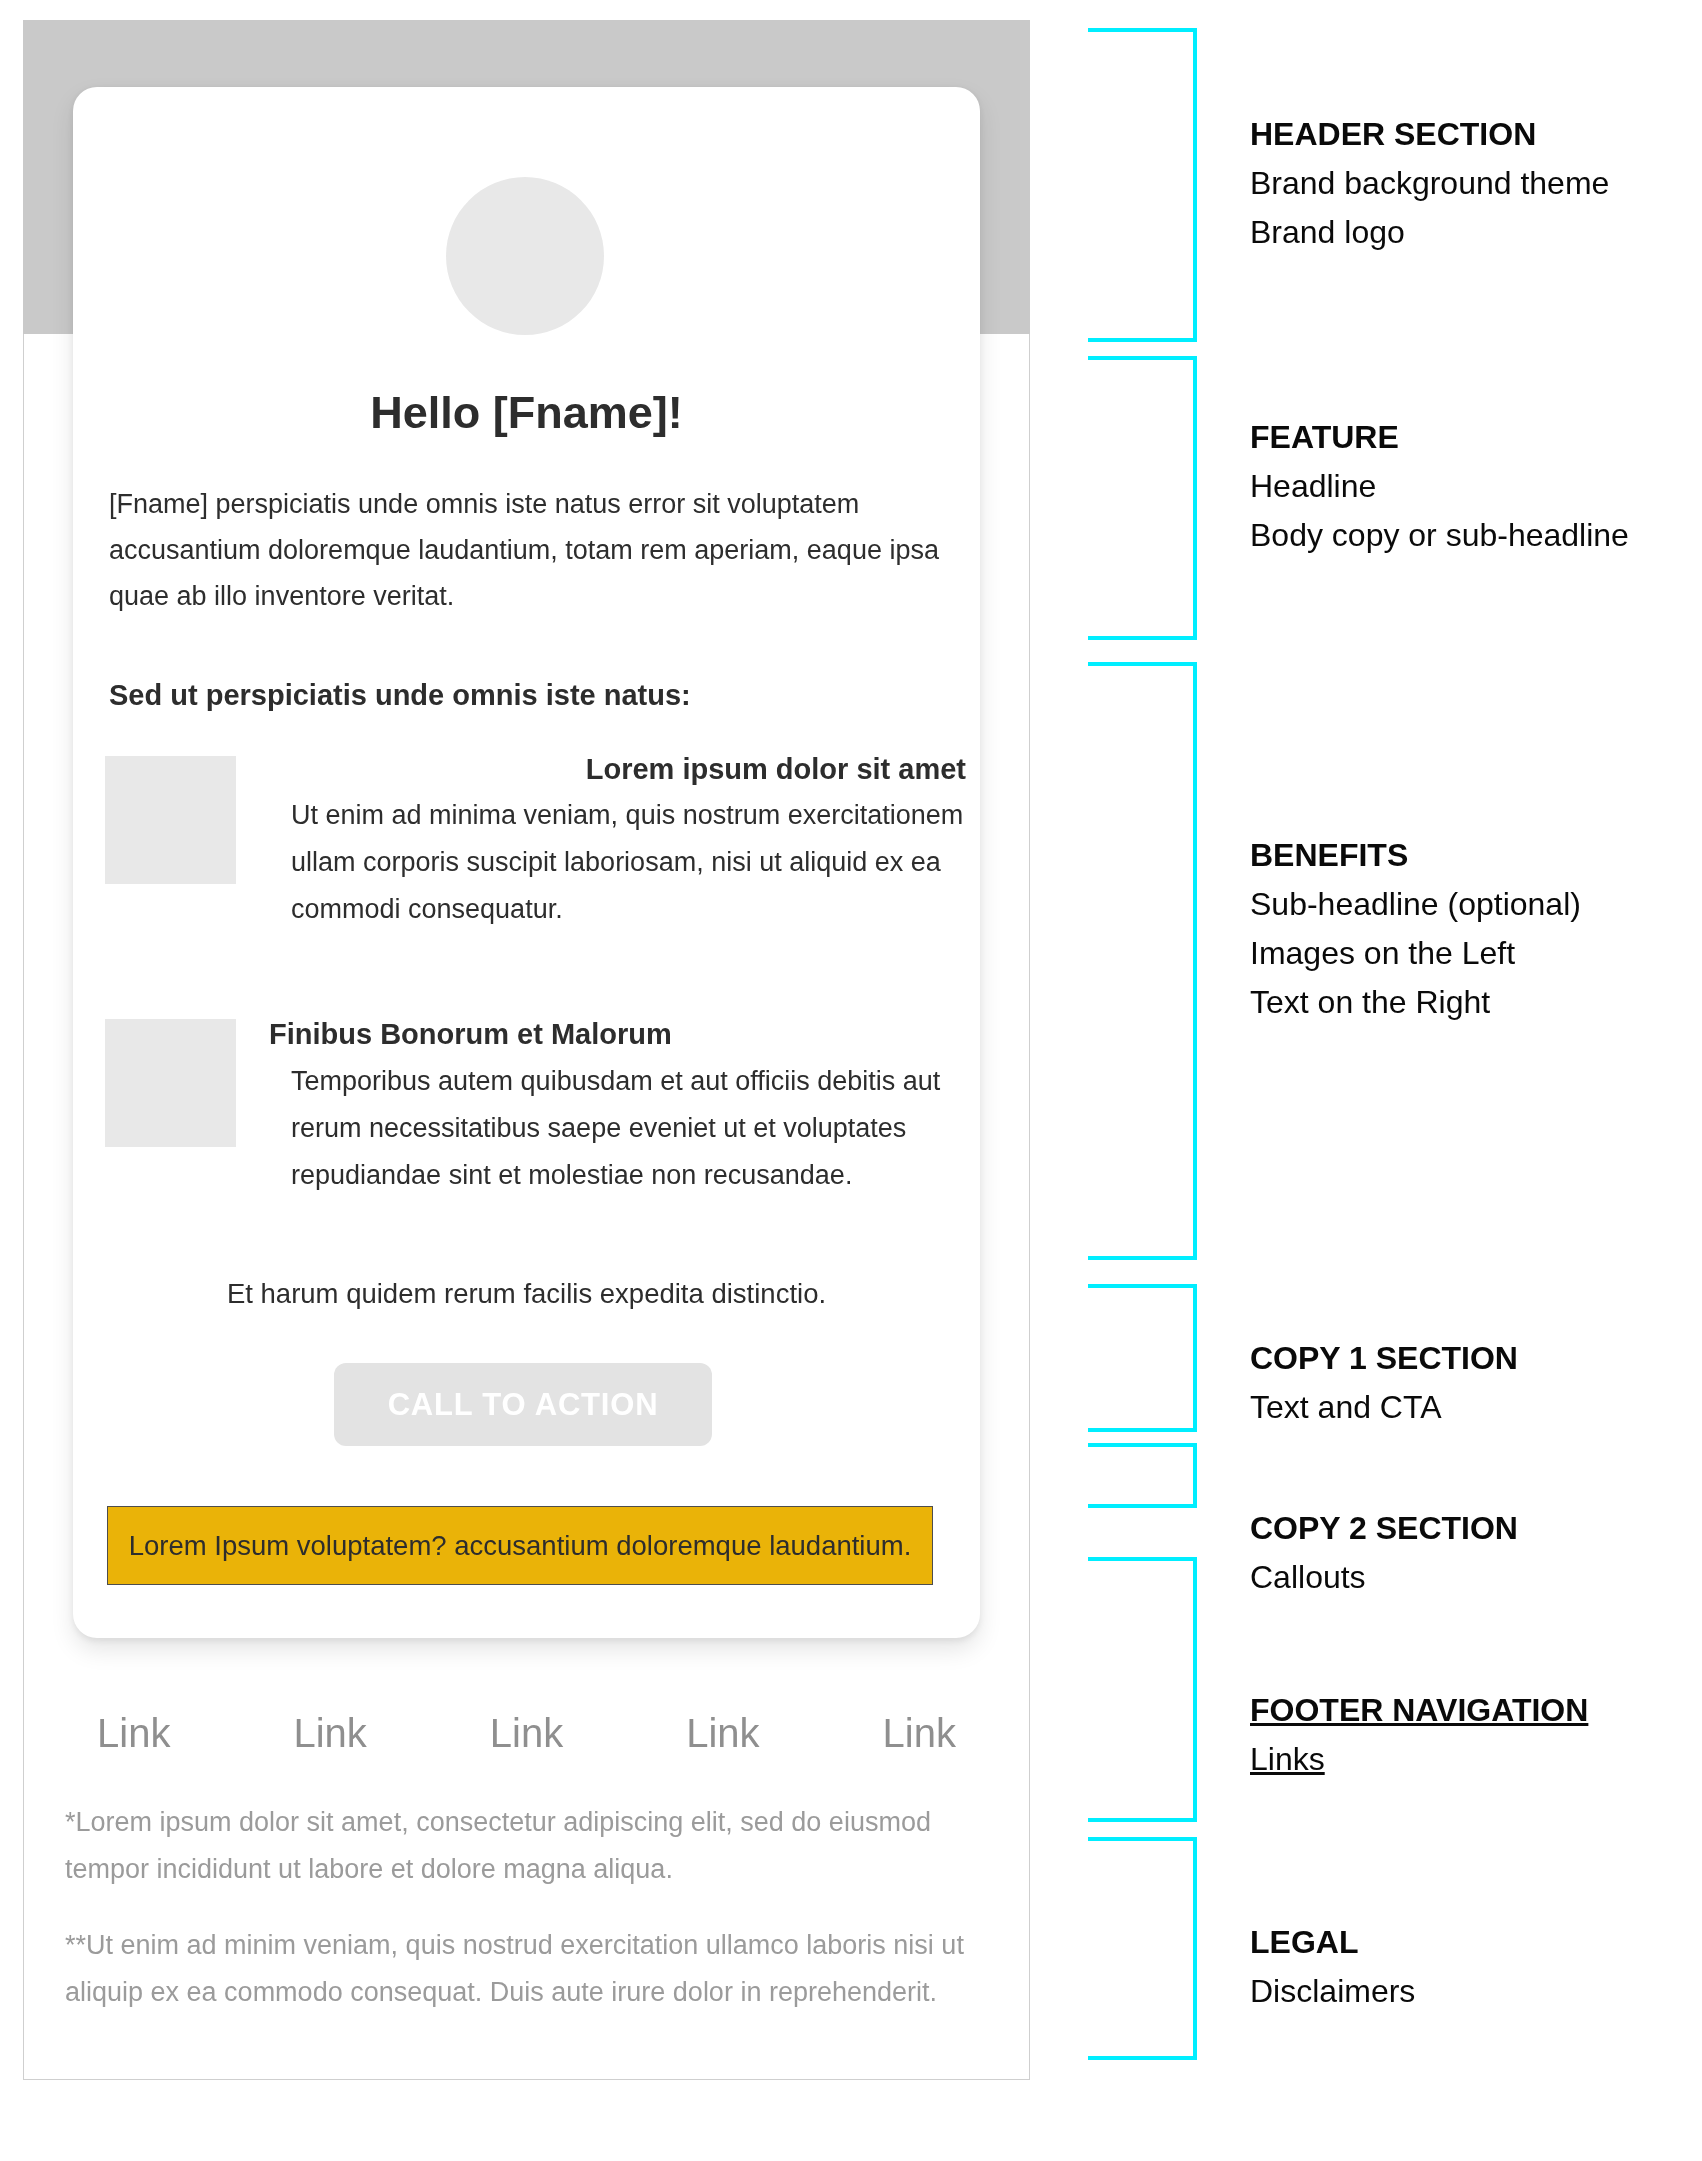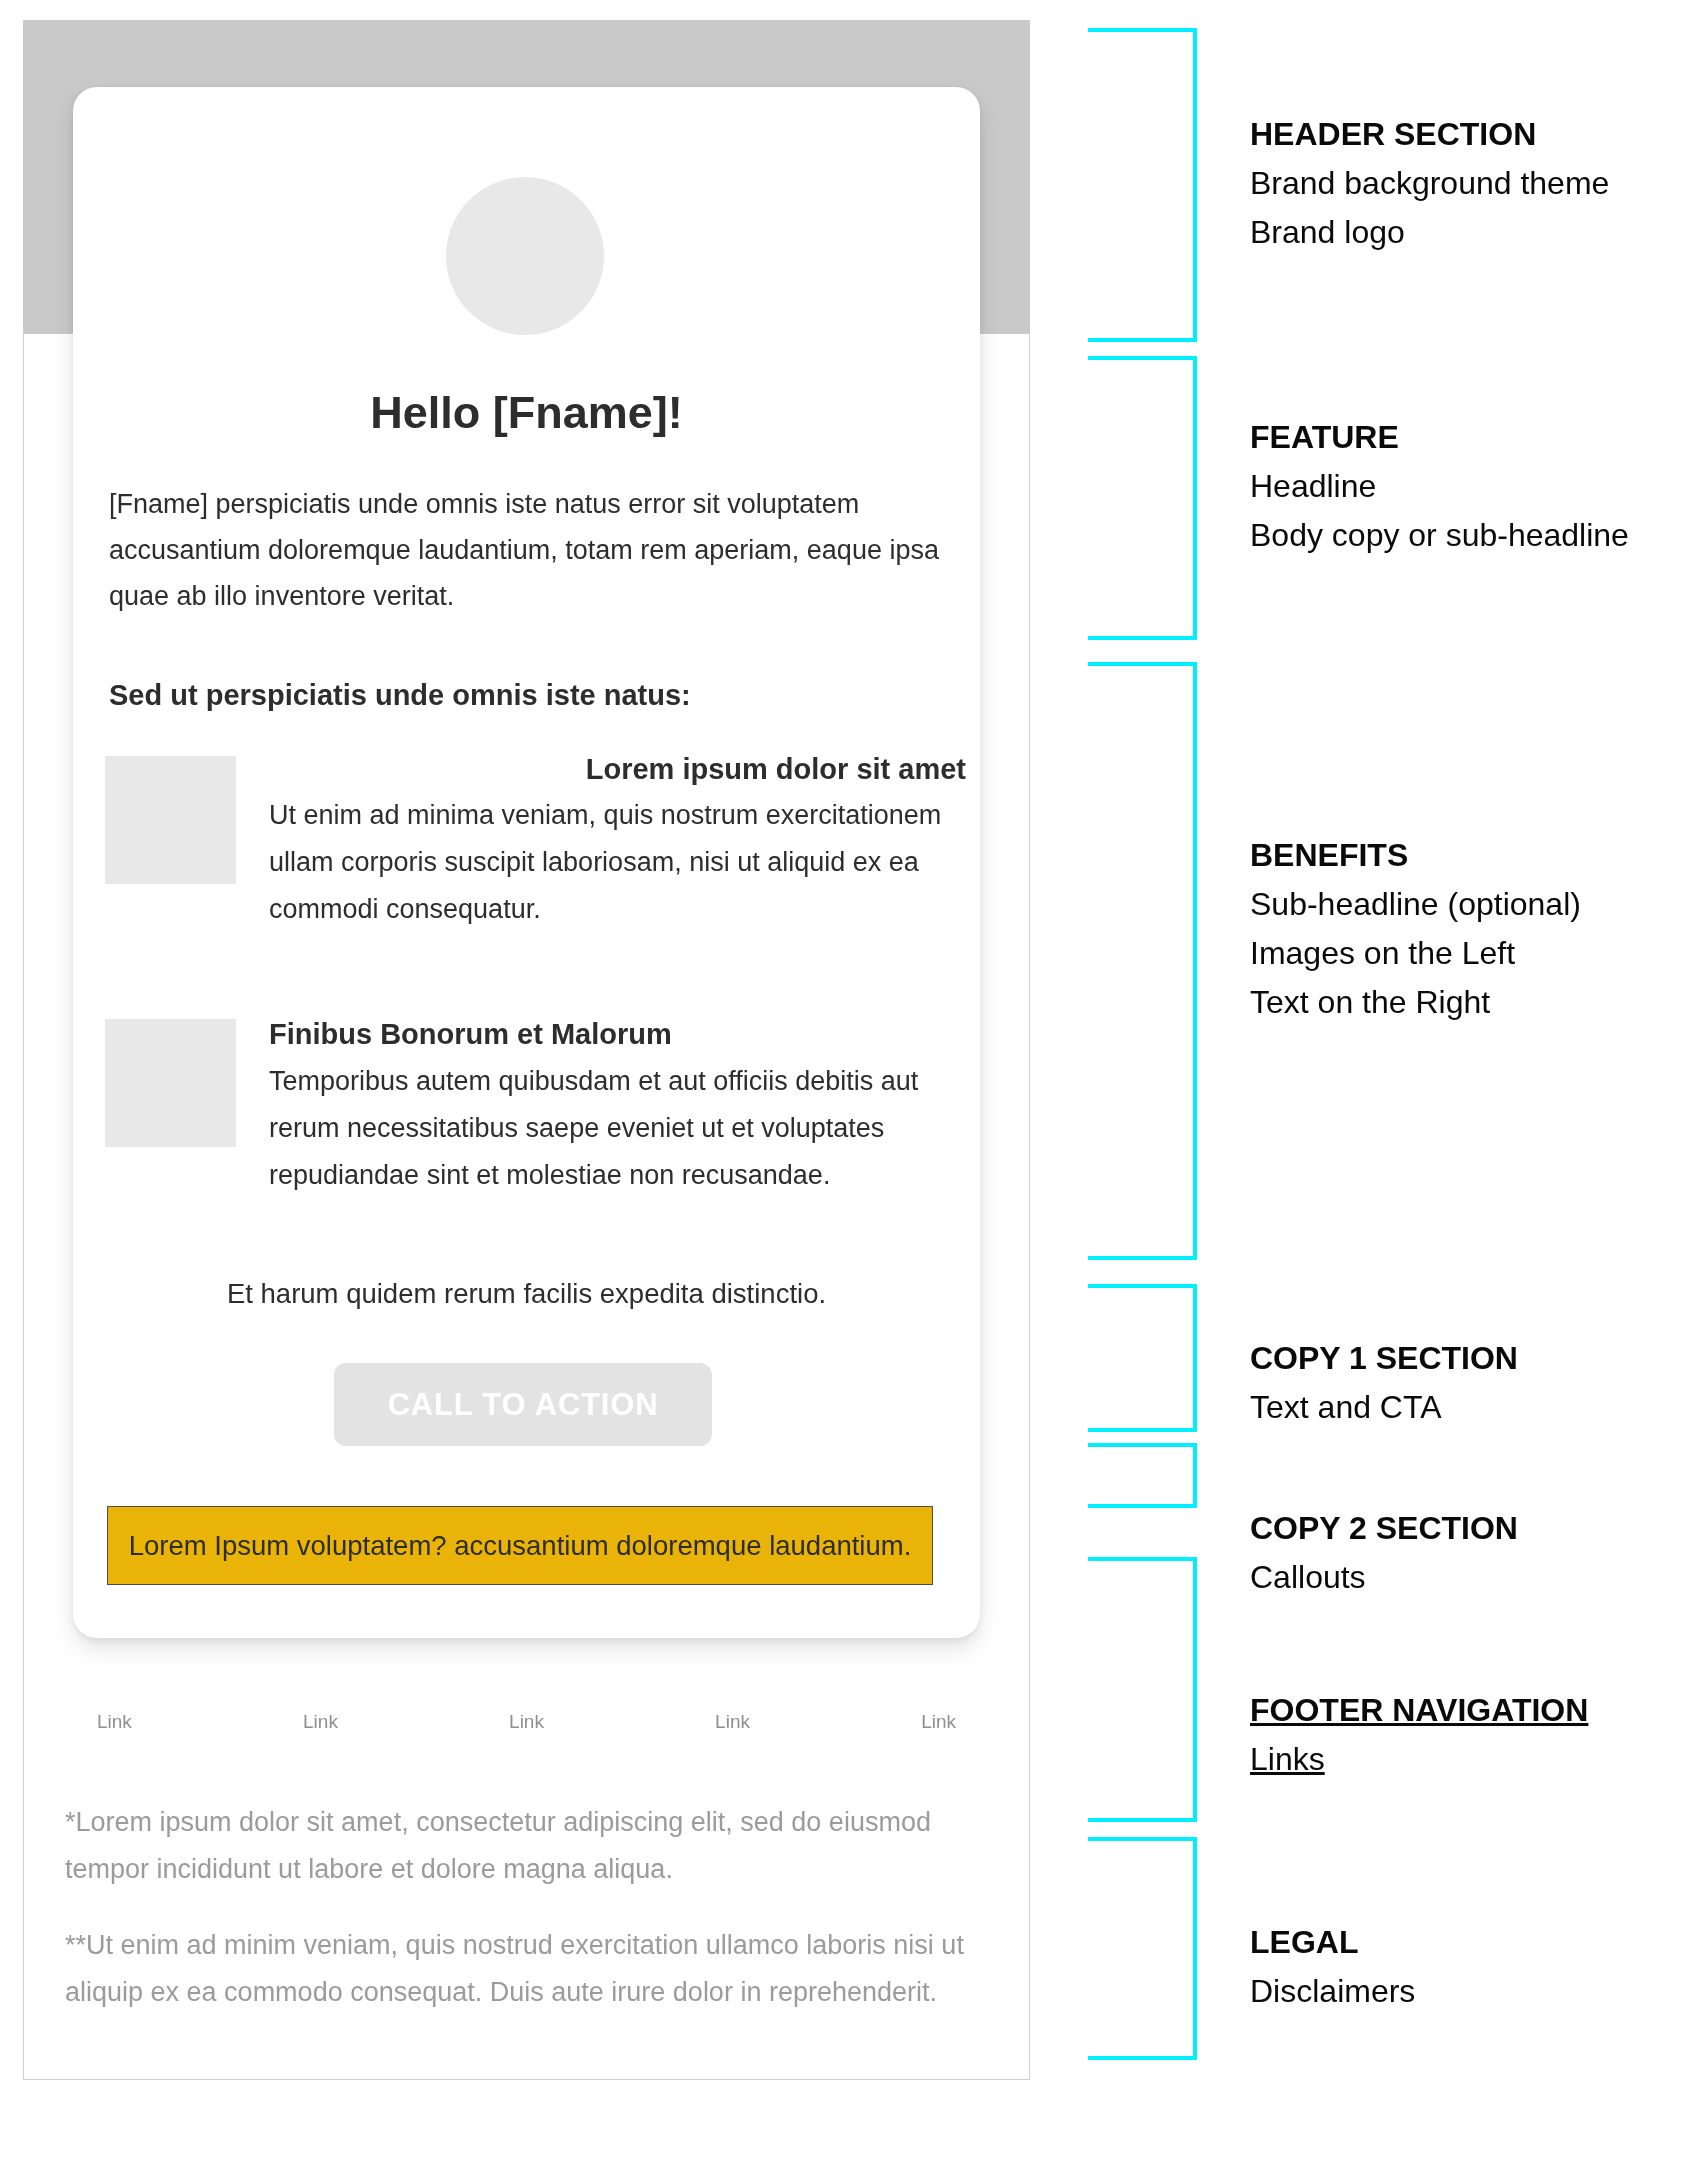--- a/index.html
+++ b/index.html
@@ -11,29 +11,29 @@
   .container{left:23px;top:20px;width:1007px;height:2060px;border:0.8px solid #cfcfcf;background:#fff;box-sizing:border-box;}
   .band{left:23px;top:20px;width:1007px;height:314px;background:#c9c9c9;}
   .card{left:73px;top:87px;width:907px;height:1551px;background:#fff;border-radius:24px;
         box-shadow:0 11.3px 23px rgba(0,0,0,0.10), 0 2.4px 6.5px rgba(0,0,0,0.07);}
   .logo{left:446px;top:177px;width:158px;height:158px;border-radius:50%;background:#e8e8e8;}
   .hello{left:73px;top:387px;width:907px;text-align:center;font-size:45px;font-weight:bold;color:#2d2d2d;line-height:52px;}
   .intro{left:109px;top:481px;width:847px;font-size:27px;line-height:46px;color:#2d2d2d;}
   .subhead{left:109px;top:681px;width:847px;font-size:29px;font-weight:bold;color:#2d2d2d;line-height:29px;}
   .ph-square{width:131px;height:128px;background:#e8e8e8;}
   .b-title{font-size:29px;font-weight:bold;color:#2d2d2d;line-height:29px;}
-  .b-body{font-size:27px;line-height:47px;color:#2d2d2d;}
+  .b-body{font-size:27px;line-height:47px;color:#2d2d2d;margin-left:22px;}
   .etharum{left:73px;top:1280px;width:907px;text-align:center;font-size:27.5px;line-height:27.5px;color:#2d2d2d;}
   .cta{left:334px;top:1363px;width:378px;height:83px;background:#e3e3e3;border-radius:12px;
        display:flex;align-items:center;justify-content:center;border:none;cursor:pointer;}
   .cta span{color:#ffffff;font-weight:bold;font-size:31px;letter-spacing:0.8px;}
   .callout{left:107px;top:1506px;width:826px;height:79px;border:1.6px solid #4d4d4d;box-sizing:border-box;
            display:flex;align-items:center;justify-content:center;font-size:27.5px;color:#2d2d2d;background:#eab308;}
   .links{left:97px;top:1711px;width:859px;display:flex;justify-content:space-between;}
-  .links a{font-size:19px;color:#8f8f8f;text-decoration:none;cursor:pointer;}
+  .links a{font-size:40px;color:#8f8f8f;text-decoration:none;cursor:pointer;}
   .legal{left:65px;width:932px;font-size:27px;line-height:47px;color:#9b9b9b;}
 
   
   .bracket{border-top:4.9px solid #00eeff;border-right:4.9px solid #00eeff;border-bottom:4.9px solid #00eeff;
            left:1088px;width:109px;box-sizing:border-box;}
   .note{left:1250px;width:444px;color:#0a0a0a;}
   .note h3{margin:0;font-size:32px;font-weight:bold;line-height:49px;}
   .note p{margin:0;font-size:32px;font-weight:normal;line-height:49px;}
 </style>
 </head>

